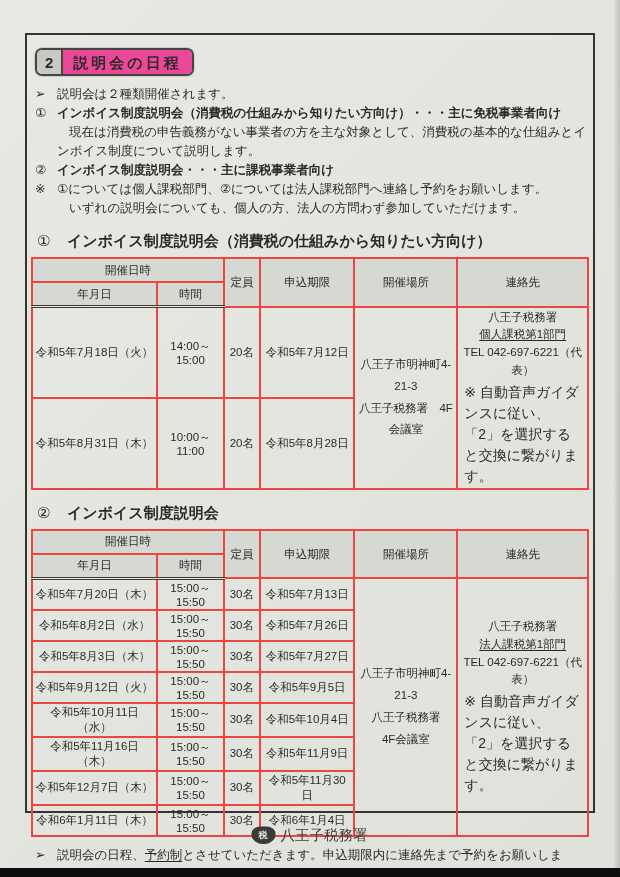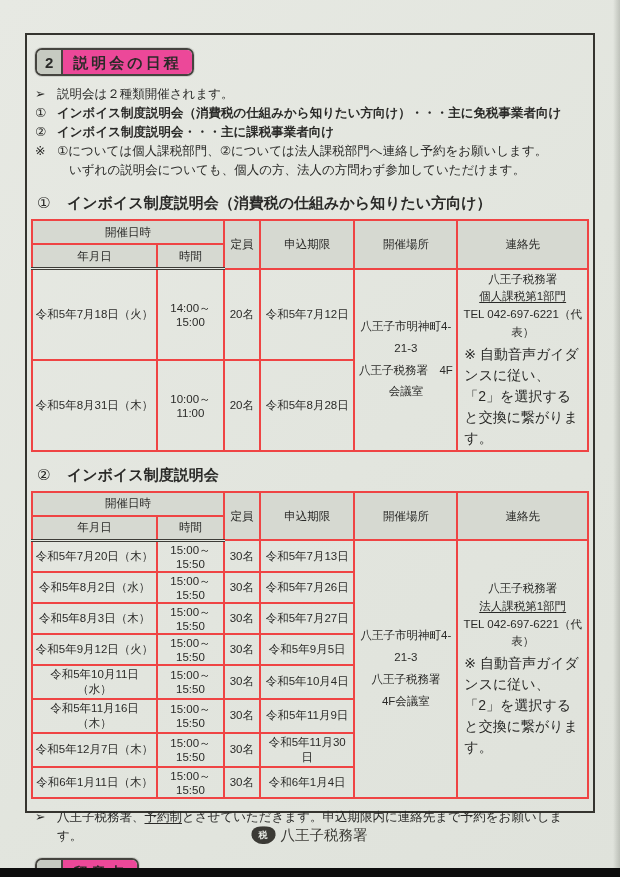--- a/index.html
+++ b/index.html
@@ -65,20 +65,21 @@
 
   <div class="intro">
     <div class="line">
       <span class="marker">➢</span>
       <span>説明会は２種類開催されます。</span>
     </div>
     <div class="line">
       <span class="marker">①</span>
       <span class="bold">インボイス制度説明会（消費税の仕組みから知りたい方向け）・・・主に免税事業者向け</span>
     </div>
+    <div class="cont">現在は消費税の申告義務がない事業者の方を主な対象として、消費税の基本的な仕組みとインボイス制度について説明します。</div>
     <div class="line">
       <span class="marker">②</span>
       <span class="bold">インボイス制度説明会・・・主に課税事業者向け</span>
     </div>
     <div class="line">
       <span class="marker">※</span>
       <span>①については個人課税部門、②については法人課税部門へ連絡し予約をお願いします。</span>
     </div>
     <div class="cont2">いずれの説明会についても、個人の方、法人の方問わず参加していただけます。</div>
   </div>
@@ -221,21 +222,21 @@
         <td>令和6年1月11日（木）</td>
         <td>15:00～15:50</td>
         <td>30名</td>
         <td>令和6年1月4日</td>
       </tr>
     </tbody>
   </table>
 
   <div class="reserve line">
     <span class="marker">➢</span>
-    <span><span>八王子税務署、</span><span class="em">予約制</span><span>とさせていただきます。申込期限内に連絡先まで予約をお願いします。</span></span>
+    <span><span>説明会の日程、</span><span class="em">予約制</span><span>とさせていただきます。申込期限内に連絡先まで予約をお願いします。</span></span>
   </div>
 
   <div class="section-title mt12">
     <span class="num">3</span>
     <span class="label">留意点</span>
   </div>
 
   
 
 </div>

